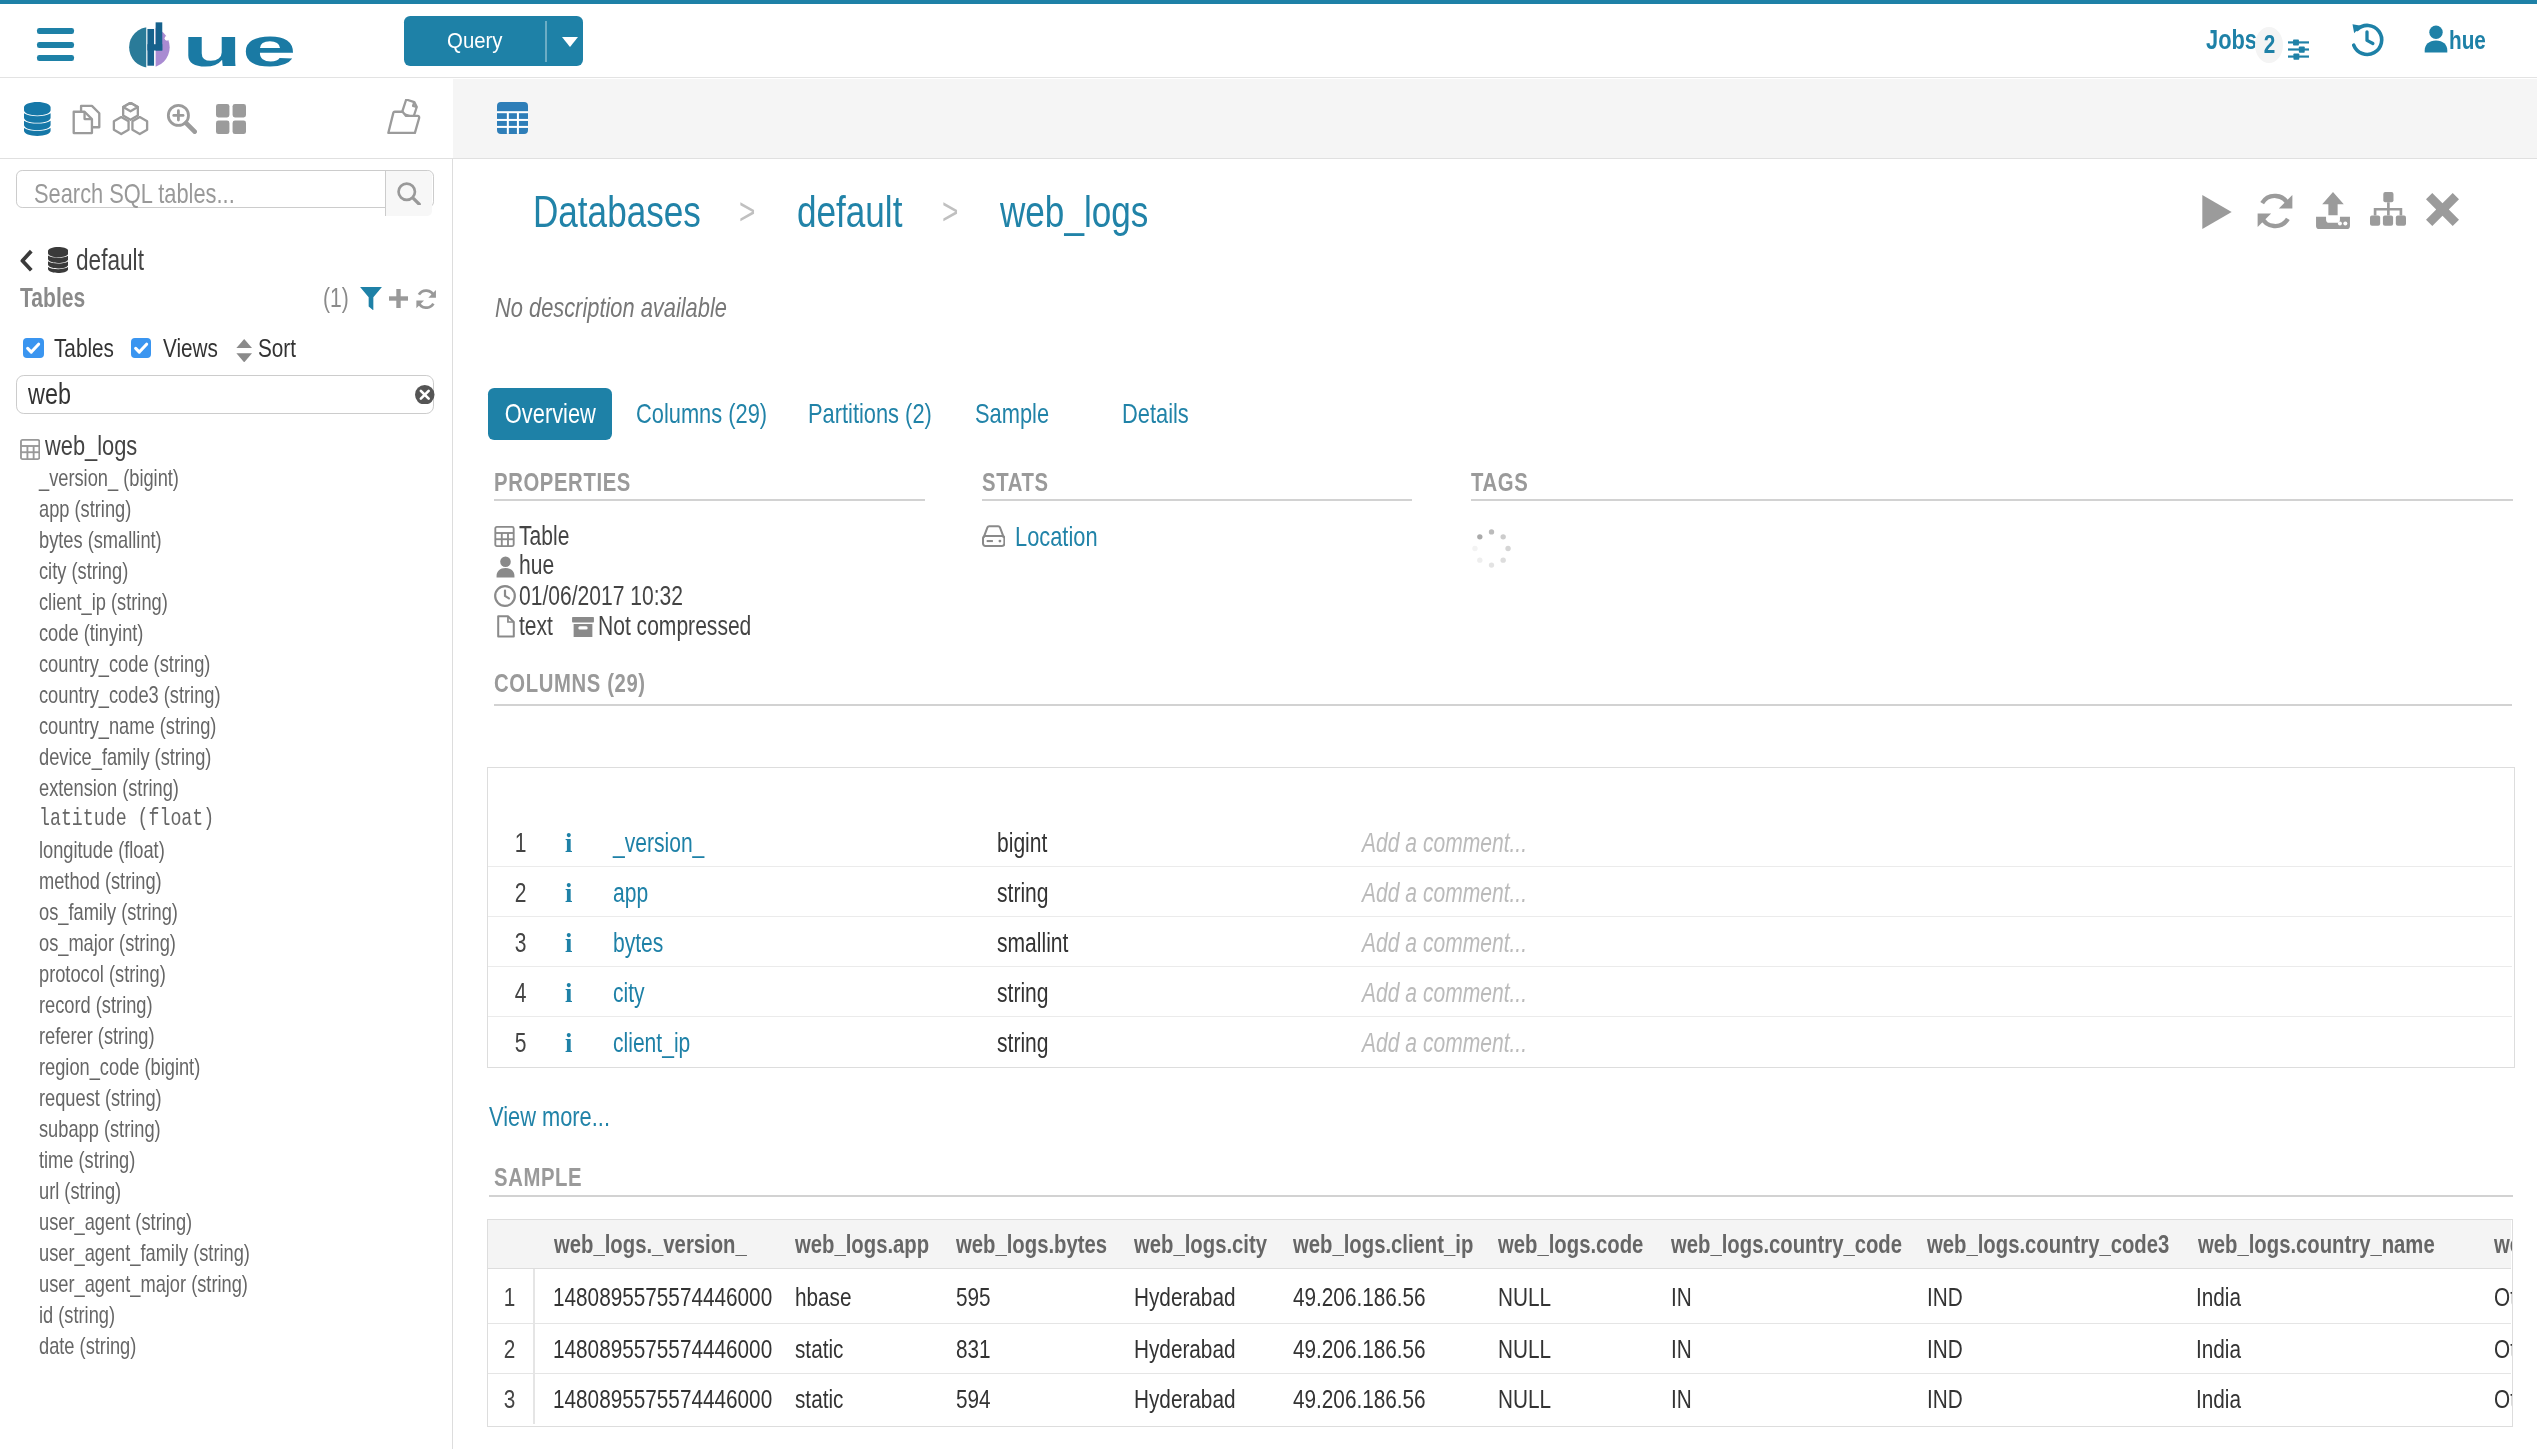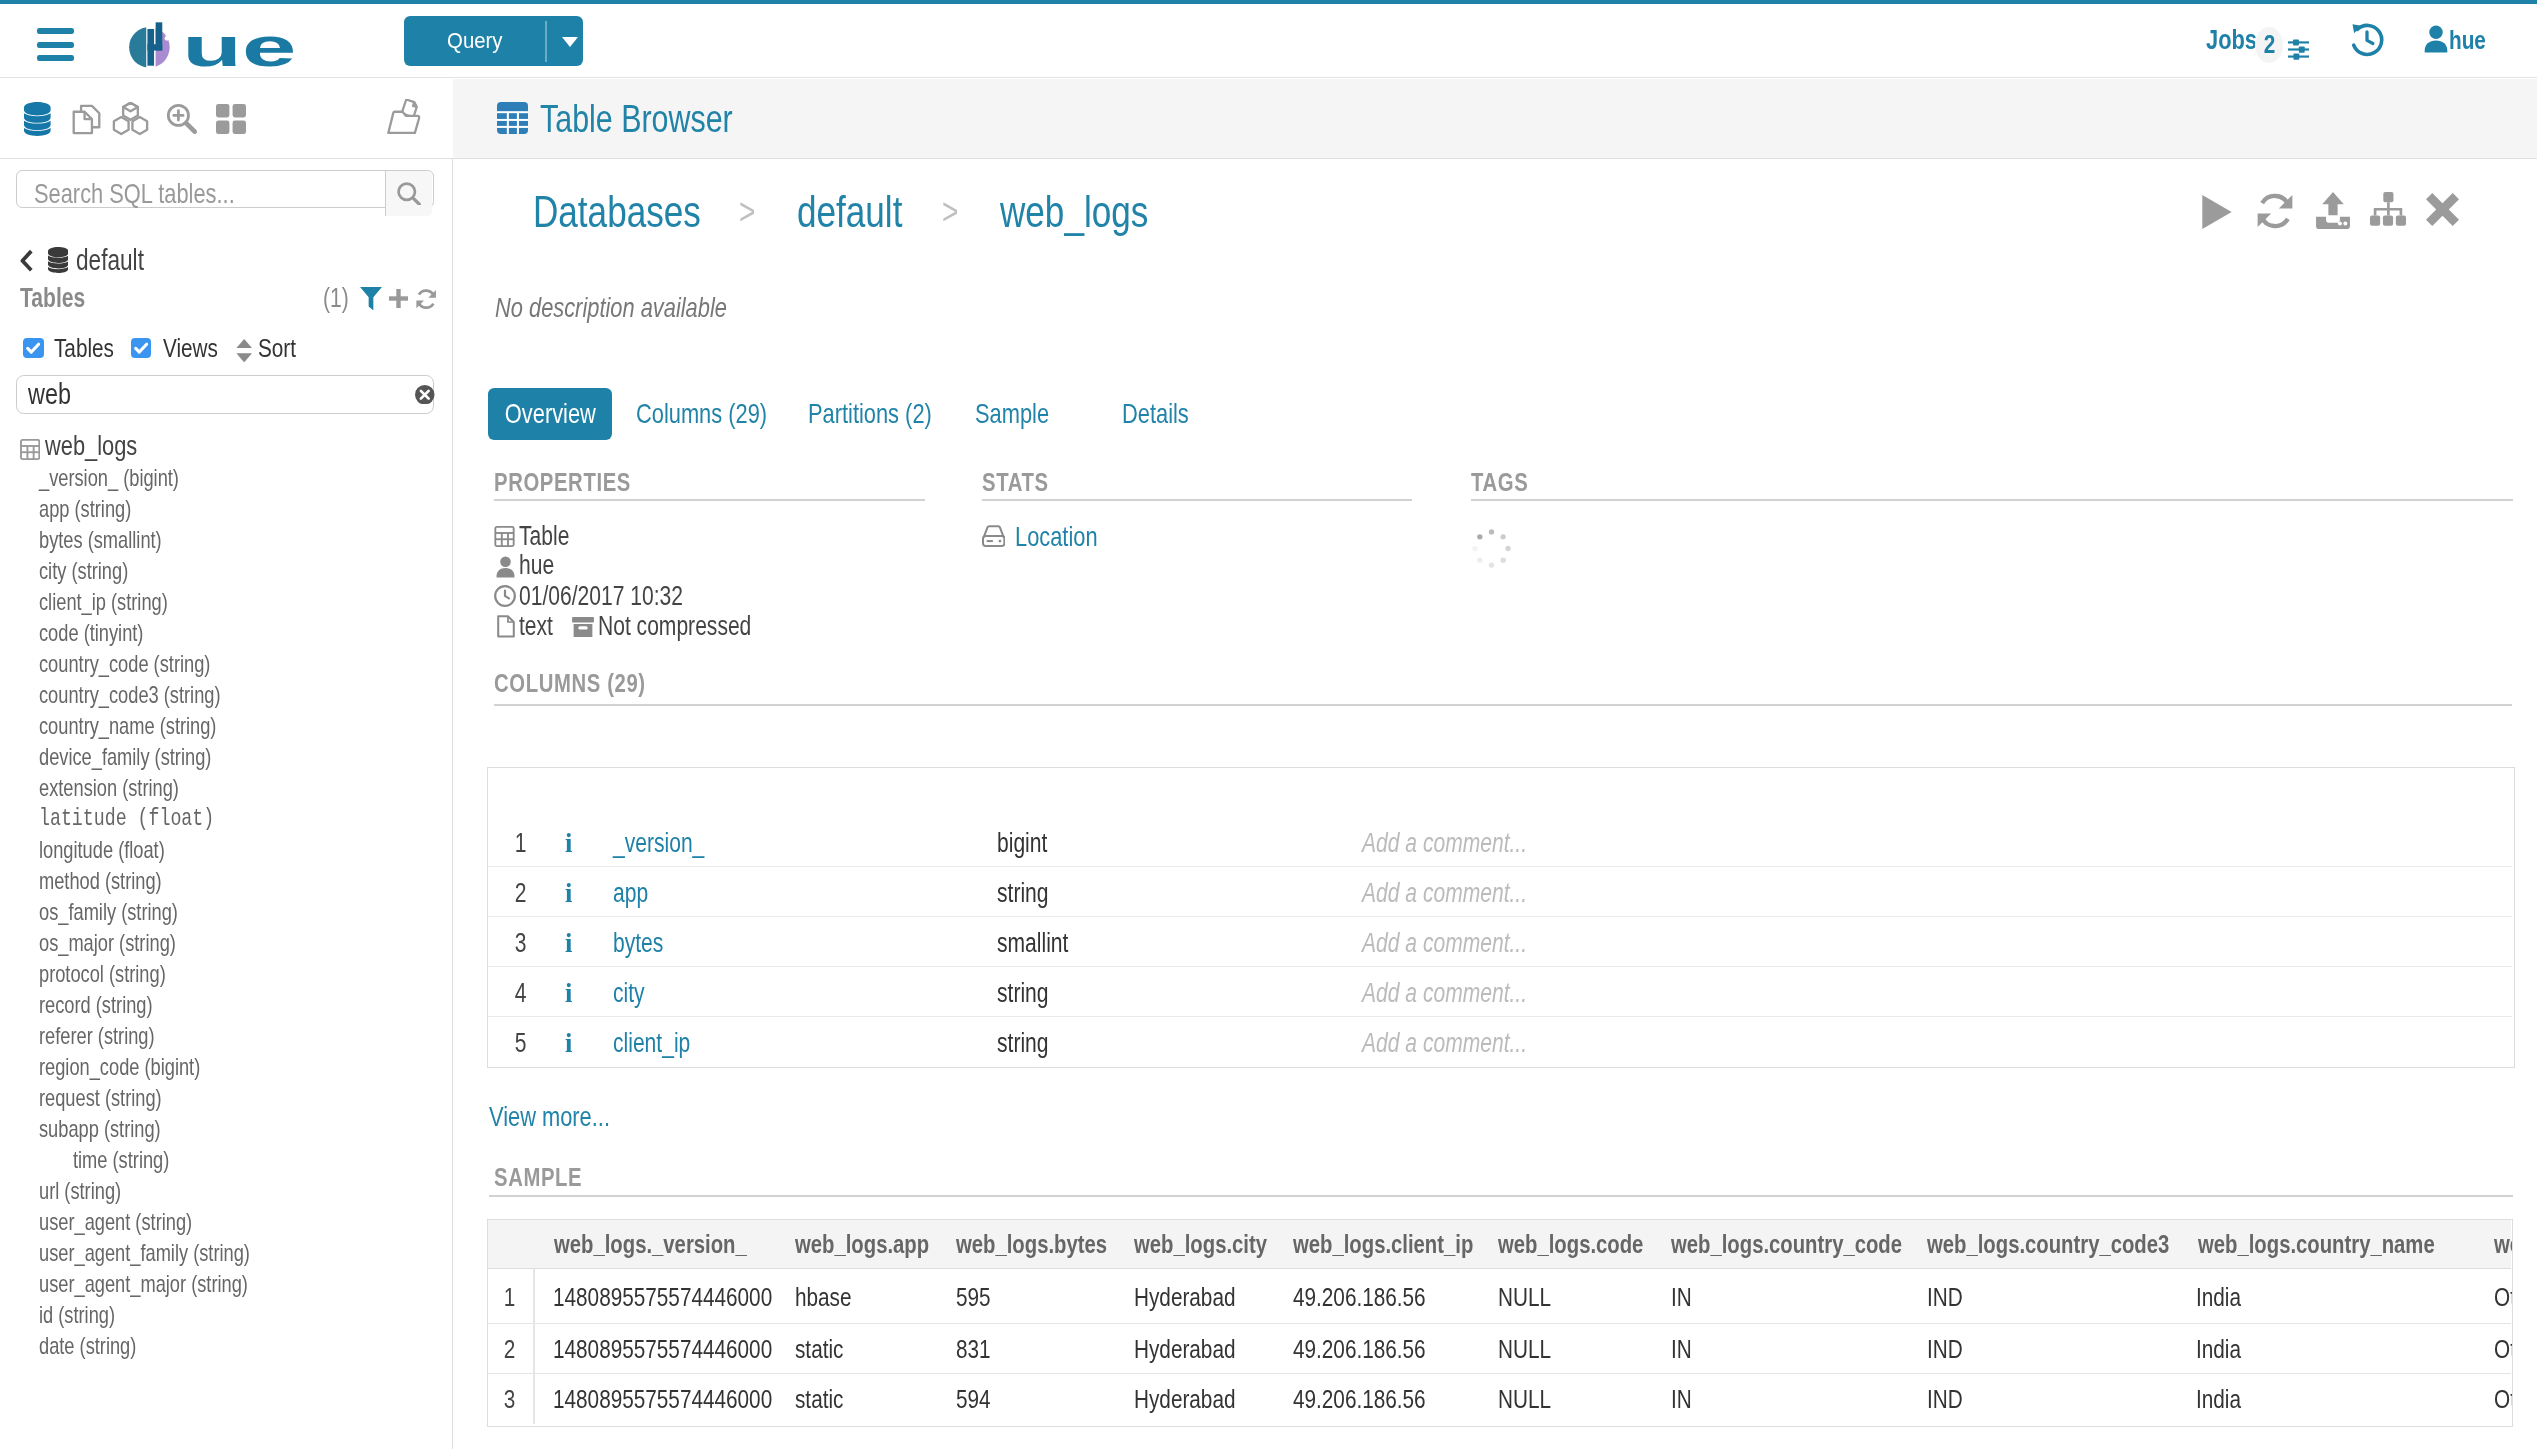--- a/index.html
+++ b/index.html
@@ -91,21 +91,20 @@
             <rect x="0" y="0" width="40" height="41" rx="5" fill="#2e7eb8"></rect>
             <g stroke="#fff" stroke-width="2.6">
               <line x1="0" y1="13" x2="40" y2="13"></line>
               <line x1="0" y1="23" x2="40" y2="23"></line>
               <line x1="0" y1="32" x2="40" y2="32"></line>
               <line x1="14" y1="13" x2="14" y2="41"></line>
               <line x1="27" y1="13" x2="27" y2="41"></line>
             </g>
           </svg>
         </div>
-    <div class="abs" style="left:87px;top:0;height:79px;line-height:79px;font-size:39px;color:#2183a8;"><span class="n">Table Browser</span></div>
   </div>
   <div class="abs" id="ic-db-active" style="left:24px;top:22.6px;">
         <svg width="26.6" height="34" viewBox="0 0 36 46">
           <path fill="#1678a8" d="M18 0C8.06 0 0 3.13 0 7v4.2c0 3.87 8.06 7 18 7s18-3.13 18-7V7c0-3.87-8.06-7-18-7zM0 15.2v6c0 3.87 8.06 7 18 7s18-3.13 18-7v-6c-3.87 2.66-10.94 4-18 4s-14.13-1.34-18-4zM0 25.2v6c0 3.87 8.06 7 18 7s18-3.13 18-7v-6c-3.87 2.66-10.94 4-18 4s-14.13-1.34-18-4zM0 35.2V39c0 3.87 8.06 7 18 7s18-3.13 18-7v-3.8c-3.87 2.66-10.94 4-18 4s-14.13-1.34-18-4z"></path>
         </svg>
       </div>
   <div class="abs" id="ic-docs" style="left:71px;top:24px;">
         <svg width="31" height="33" viewBox="0 0 40 42">
           <g fill="#fff" stroke="#9b9b9b" stroke-width="3" stroke-linejoin="round">
             <path d="M13 3.5 H27 L36.5 13 V31 H13 Z"></path>
@@ -268,21 +267,21 @@
     <div style="height:31px;line-height:31px;"><span class="n">longitude (float)</span></div>
     <div style="height:31px;line-height:31px;"><span class="n">method (string)</span></div>
     <div style="height:31px;line-height:31px;"><span class="n">os_family (string)</span></div>
     <div style="height:31px;line-height:31px;"><span class="n">os_major (string)</span></div>
     <div style="height:31px;line-height:31px;"><span class="n">protocol (string)</span></div>
     <div style="height:31px;line-height:31px;"><span class="n">record (string)</span></div>
     <div style="height:31px;line-height:31px;"><span class="n">referer (string)</span></div>
     <div style="height:31px;line-height:31px;"><span class="n">region_code (bigint)</span></div>
     <div style="height:31px;line-height:31px;"><span class="n">request (string)</span></div>
     <div style="height:31px;line-height:31px;"><span class="n">subapp (string)</span></div>
-    <div style="height:31px;line-height:31px;margin-left:34px;"><span class="n">time (string)</span></div>
+    <div style="height:31px;line-height:31px;"><span class="n">time (string)</span></div>
     <div style="height:31px;line-height:31px;"><span class="n">url (string)</span></div>
     <div style="height:31px;line-height:31px;text-decoration:underline;"><span class="n">user_agent (string)</span></div>
     <div style="height:31px;line-height:31px;"><span class="n">user_agent_family (string)</span></div>
     <div style="height:31px;line-height:31px;"><span class="n">user_agent_major (string)</span></div>
     <div style="height:31px;line-height:31px;"><span class="n">id (string)</span></div>
     <div style="height:31px;line-height:31px;"><span class="n">date (string)</span></div>
   </div>
 </div>
 
 <div class="abs" id="main" style="left:453px;top:159px;width:2085px;height:1290px;overflow:hidden;">

